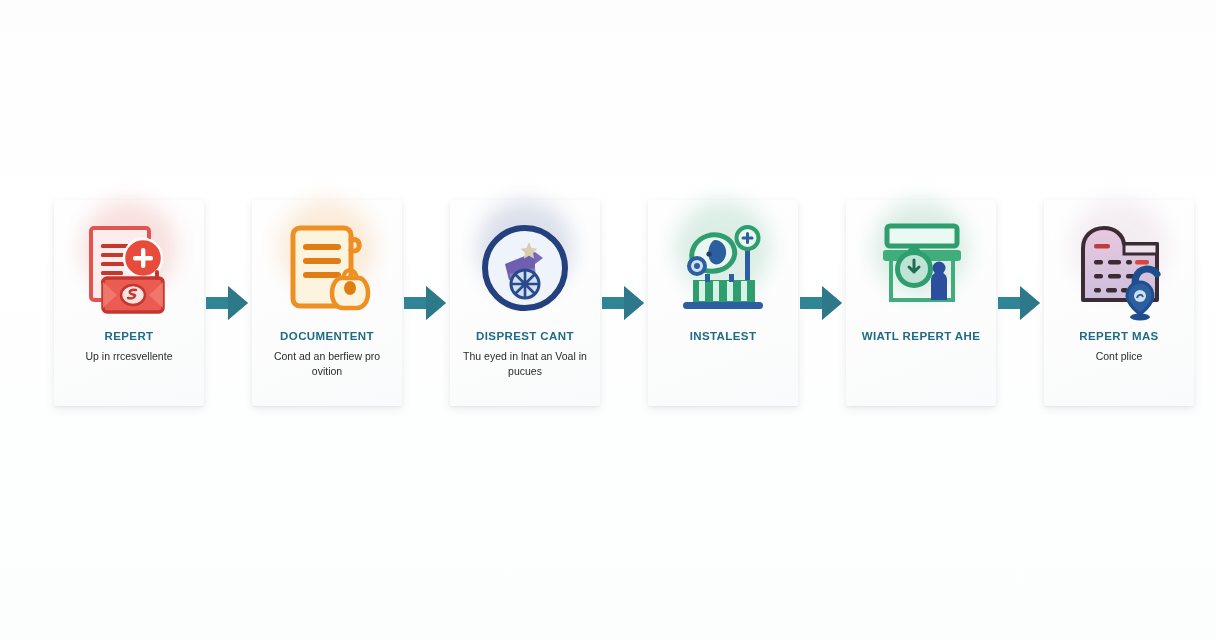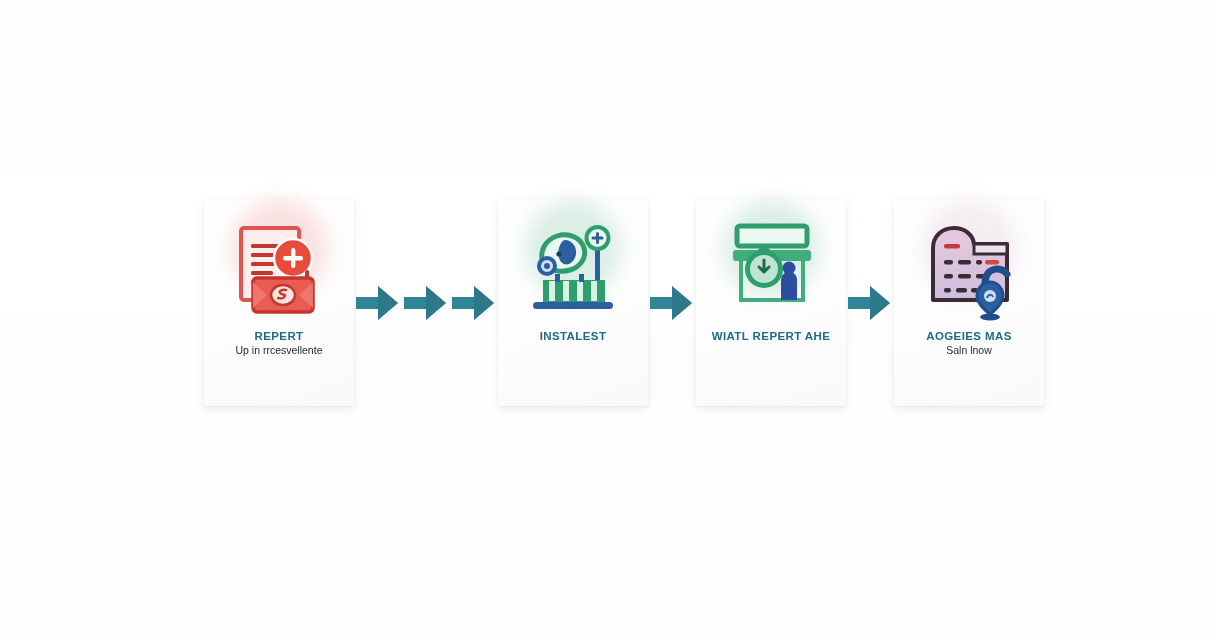--- a/index.html
+++ b/index.html
@@ -82,20 +82,21 @@
     padding: 0 4px;
     white-space: nowrap;
   }
   .step-desc {
     position: relative;
     z-index: 2;
     font-size: 10.5px;
     color: #2b2b2b;
     text-align: center;
     line-height: 1.45;
+    margin-top: 6px;
     padding: 0 8px;
   }
 
   .arrow {
     flex: 0 0 auto;
     width: 48px;
     height: 206px;
     display: flex;
     align-items: center;
     justify-content: center;
@@ -150,28 +151,66 @@
       <div class="step-desc">Up in rrcesvellente</div>
     </div>
 
     <div class="arrow">
       <svg width="44" height="40" viewBox="0 0 44 40">
         <path d="M0 14h22V3l20 17-20 17V26H0z" fill="#2f8496"></path>
         <path d="M22 3l20 17-20 17z" fill="#2b6f80" opacity="0.55"></path>
       </svg>
     </div>
 
-
-    <div class="arrow">
-      <svg width="44" height="40" viewBox="0 0 44 40">
-        <path d="M0 14h22V3l20 17-20 17V26H0z" fill="#2f8496"></path>
-        <path d="M22 3l20 17-20 17z" fill="#2b6f80" opacity="0.55"></path>
-      </svg>
-    </div>
-
+    <div class="step">
+      <div class="glow" style="background:#ef8f22;"></div>
+      <div class="icon-wrap">
+        <svg width="104" height="104" viewBox="0 0 104 104">
+          <rect x="18" y="10" width="58" height="78" rx="7" fill="#fdf4e0" stroke="#ef8f22" stroke-width="5"></rect>
+          <rect x="28" y="26" width="38" height="6" rx="3" fill="#e07d12"></rect>
+          <rect x="28" y="40" width="38" height="6" rx="3" fill="#e07d12"></rect>
+          <rect x="28" y="54" width="38" height="6" rx="3" fill="#e07d12"></rect>
+
+          <path d="M76 22c6-2 9 2 8 7-1 4-5 5-8 3" fill="none" stroke="#ef8f22" stroke-width="5" stroke-linecap="round"></path>
+
+          <path d="M66 60h18c4 0 9 6 9 15s-5 15-11 15H68c-6 0-11-6-11-15s5-15 9-15z" fill="#fdf4e0" stroke="#ef8f22" stroke-width="4.5"></path>
+          <path d="M68 62c0-6 3-10 7-10s7 4 7 10" fill="none" stroke="#ef8f22" stroke-width="4"></path>
+          <ellipse cx="75" cy="70" rx="6" ry="7" fill="#e07d12"></ellipse>
+        </svg>
+      </div>
+      <div class="step-title">DOCUMENTENT</div>
+      <div class="step-desc">Cont ad an berfiew pro ovition</div>
+    </div>
+
+    <div class="arrow">
+      <svg width="44" height="40" viewBox="0 0 44 40">
+        <path d="M0 14h22V3l20 17-20 17V26H0z" fill="#2f8496"></path>
+        <path d="M22 3l20 17-20 17z" fill="#2b6f80" opacity="0.55"></path>
+      </svg>
+    </div>
+
+    <div class="step">
+      <div class="glow" style="background:#2b4a8b;"></div>
+      <div class="icon-wrap">
+        <svg width="104" height="104" viewBox="0 0 104 104">
+          <circle cx="52" cy="50" r="40" fill="#eef4fa" stroke="#24407e" stroke-width="6"></circle>
+
+          <path d="M32 46l30-12v22l-26 6z" fill="#6f5fb0"></path>
+          <path d="M36 56l26-6 2 18-22 2z" fill="#8f79c4"></path>
+          <path d="M62 34l8 6-8 6z" fill="#7a68bb"></path>
+
+          <path d="M56 24l2.5 6 6 .8-4.5 4 1.2 6-5.2-3-5.2 3 1.2-6-4.5-4 6-.8z" fill="#d8cdb0"></path>
+
+          <circle cx="52" cy="66" r="14" fill="#cfe0f2" stroke="#2b4a8b" stroke-width="3"></circle>
+          <path d="M52 52v28M38 66h28M42 56l20 20M62 56L42 76" stroke="#2b4a8b" stroke-width="2.6"></path>
+        </svg>
+      </div>
+      <div class="step-title">DISPREST CANT</div>
+      <div class="step-desc">Thu eyed in lnat an Voal in pucues</div>
+    </div>
 
     <div class="arrow">
       <svg width="44" height="40" viewBox="0 0 44 40">
         <path d="M0 14h22V3l20 17-20 17V26H0z" fill="#2f8496"></path>
         <path d="M22 3l20 17-20 17z" fill="#2b6f80" opacity="0.55"></path>
       </svg>
     </div>
 
     <div class="step">
       <div class="glow" style="background:#2f9e6e;"></div>
@@ -274,18 +313,18 @@
             <rect x="54" y="70" width="7" height="4.5" rx="2"></rect>
           </g>
 
           <path d="M90 56c-6-8-18-6-21 3-3 8 2 16 9 22" fill="none" stroke="#1f4e8c" stroke-width="7" stroke-linecap="round"></path>
           <path d="M73 64c8 0 13 7 13 14 0 9-13 18-13 18s-13-9-13-18c0-7 5-14 13-14z" fill="#2b5fa0" stroke="#1f4e8c" stroke-width="3"></path>
           <circle cx="73" cy="78" r="6" fill="#cfe0f2"></circle>
           <path d="M70 80c1-4 5-4 6-1" stroke="#2b5fa0" stroke-width="2" fill="none"></path>
           <ellipse cx="73" cy="99" rx="10" ry="3.5" fill="#1f4e8c"></ellipse>
         </svg>
       </div>
-      <div class="step-title">AOGEIES MAS</div>
-      <div class="step-desc">Saln lnow</div>
+      <div class="step-title">REPERT MAS</div>
+      <div class="step-desc">Cont plice</div>
     </div>
 
   </div>
 </div>
 
 </body></html>

